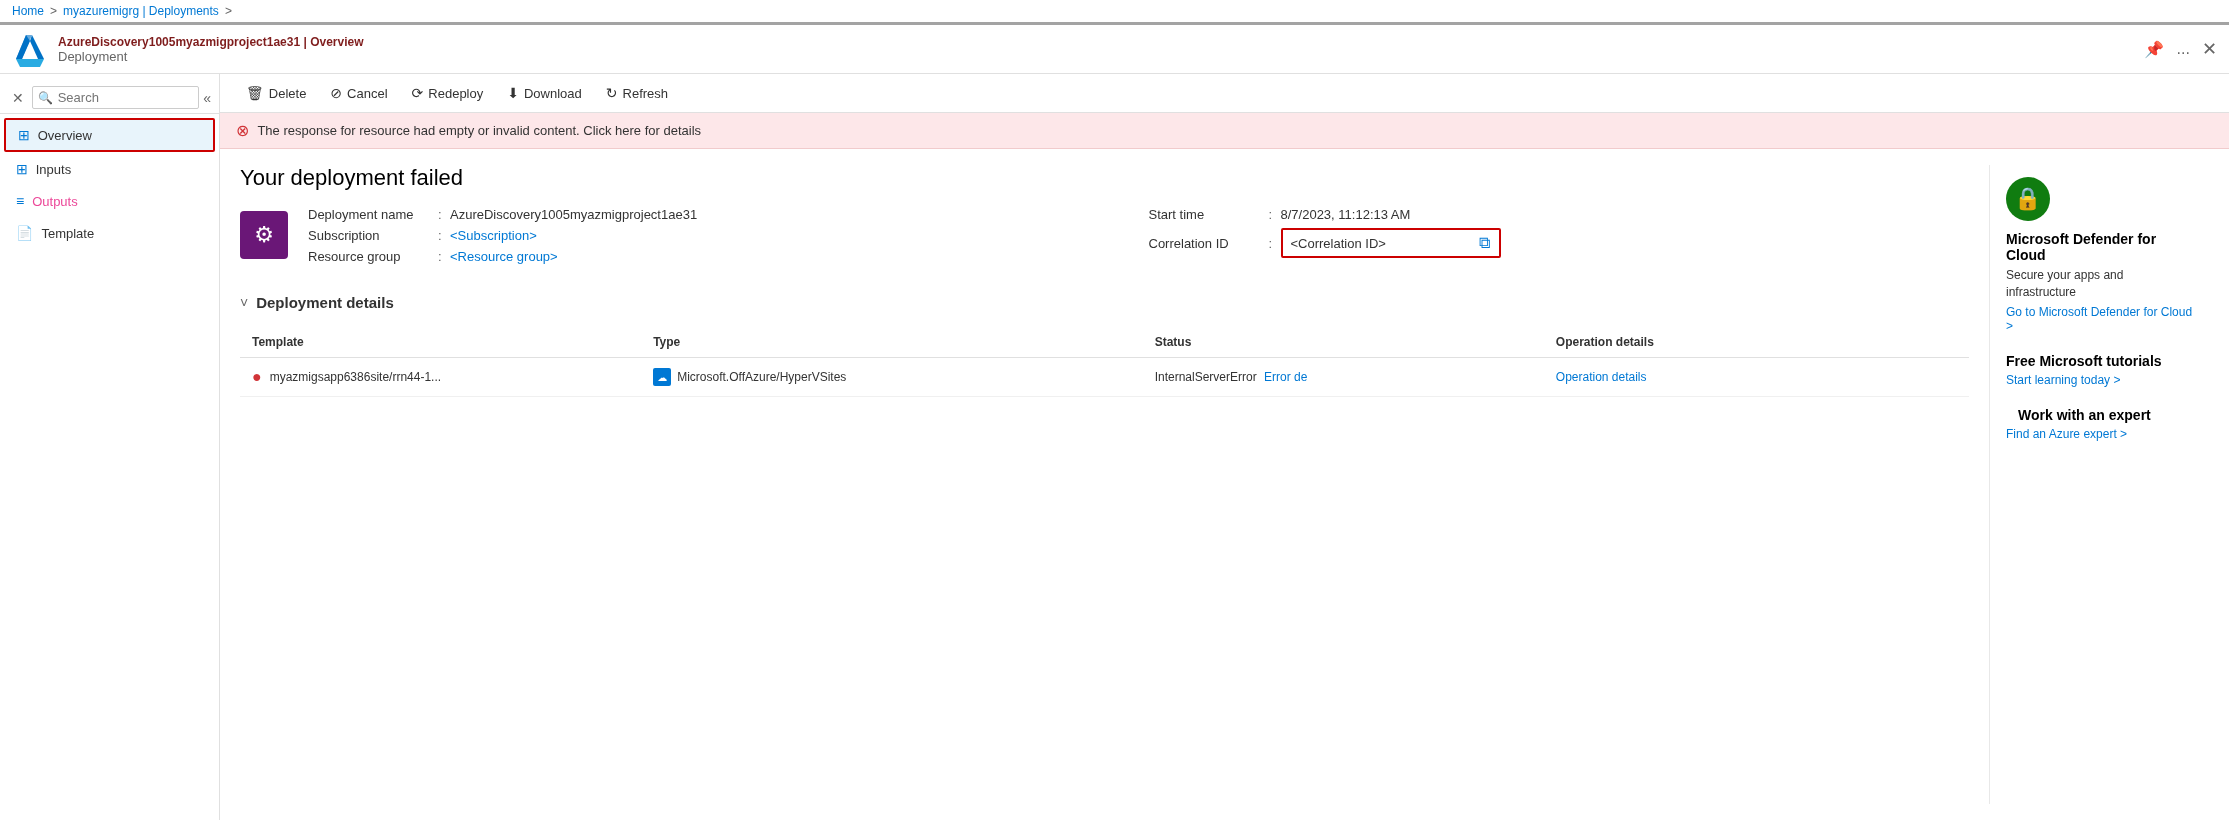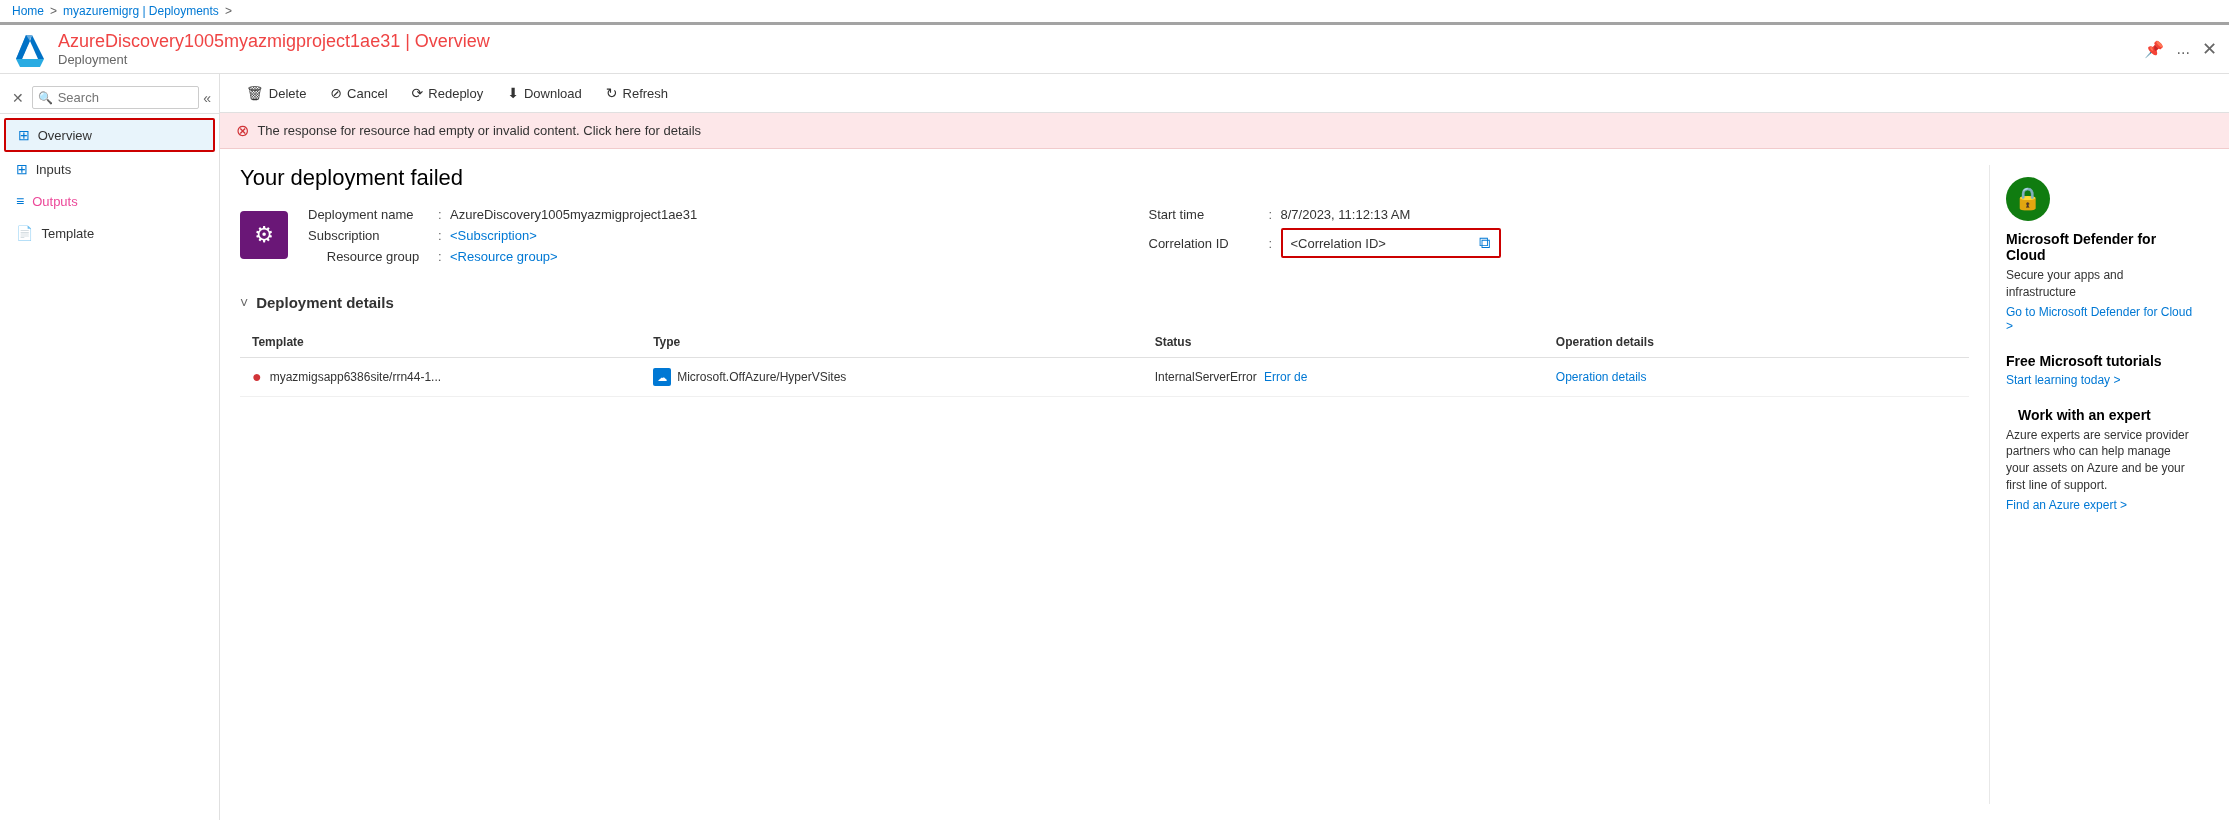--- a/index.html
+++ b/index.html
@@ -24,21 +24,21 @@
 
   <div style="width:36px;height:36px;margin-right:10px;flex-shrink:0;">
     <svg viewBox="0 0 36 36" width="36" height="36">
       <polygon points="14,4 4,28 10,28 18,10" fill="#0072c6"></polygon>
       <polygon points="18,10 26,28 32,28 20,4" fill="#0072c6"></polygon>
       <polygon points="4,28 32,28 28,36 8,36" fill="#29ABE2"></polygon>
       <polygon points="14,4 20,4 10,28 4,28" fill="#0072c6" opacity="0.6"></polygon>
     </svg>
   </div>
   <div style="flex:1;">
-    <div style="font-size:18px;font-weight:400;color:#ef4444;">AzureDiscovery1005myazmigproject1ae31 | Overview</div>
+    <div style="font-size:12px;font-weight:700;color:#7f1d1d;">AzureDiscovery1005myazmigproject1ae31 | Overview</div>
     <div style="font-size:13px;color:#666;">Deployment</div>
   </div>
   <div style="display:flex;align-items:center;gap:12px;">
     <span style="cursor:pointer;color:#666;font-size:16px;">📌</span>
     <span style="cursor:pointer;color:#666;font-size:16px;">...</span>
     <span style="cursor:pointer;color:#666;font-size:18px;font-weight:300;">✕</span>
   </div>
 </div>
 
 <div style="display:flex;height:calc(836px - 90px);">
@@ -117,21 +117,21 @@
               <span style="width:130px;color:#333;">Deployment name</span>
               <span style="width:12px;color:#666;">:</span>
               <span style="color:#333;">AzureDiscovery1005myazmigproject1ae31</span>
             </div>
             <div style="display:flex;align-items:center;margin-bottom:6px;font-size:13px;">
               <span style="width:130px;color:#333;">Subscription</span>
               <span style="width:12px;color:#666;">:</span>
               <a style="color:#0078d4;cursor:pointer;text-decoration:none;">&lt;Subscription&gt;</a>
             </div>
             <div style="display:flex;align-items:center;margin-bottom:6px;font-size:13px;">
-              <span style="width:130px;color:#333;text-align:center;">Resource group</span>
+              <span style="width:130px;color:#333;">Resource group</span>
               <span style="width:12px;color:#666;">:</span>
               <a style="color:#0078d4;cursor:pointer;text-decoration:none;">&lt;Resource group&gt;</a>
             </div>
           </div>
 
           <div style="flex:1;">
             <div style="display:flex;align-items:center;margin-bottom:6px;font-size:13px;">
               <span style="width:120px;color:#333;">Start time</span>
               <span style="width:12px;color:#666;">:</span>
               <span style="color:#333;">8/7/2023, 11:12:13 AM</span>
@@ -188,20 +188,19 @@
           <a style="font-size:12px;color:#0078d4;cursor:pointer;text-decoration:none;display:block;">Go to Microsoft Defender for Cloud &gt;</a>
         </div>
 
         <div style="margin-bottom:20px;">
           <div style="font-size:14px;font-weight:600;color:#000;margin-bottom:4px;">Free Microsoft tutorials</div>
           <a style="font-size:12px;color:#0078d4;cursor:pointer;text-decoration:none;display:block;">Start learning today &gt;</a>
         </div>
 
         <div style="margin-bottom:20px;">
           <div style="font-size:14px;font-weight:600;color:#000;margin-bottom:4px;margin-left:12px;">Work with an expert</div>
-          <div style="font-size:12px;color:#333;margin-bottom:4px;line-height:1.4;">Azure experts are service provider partners who can help manage your assets on Azure and be your first line of support.</div>
           <a style="font-size:12px;color:#0078d4;cursor:pointer;text-decoration:none;display:block;">Find an Azure expert &gt;</a>
         </div>
       </div>
 
     </div>
   </div>
 </div>
 
 </body></html>

